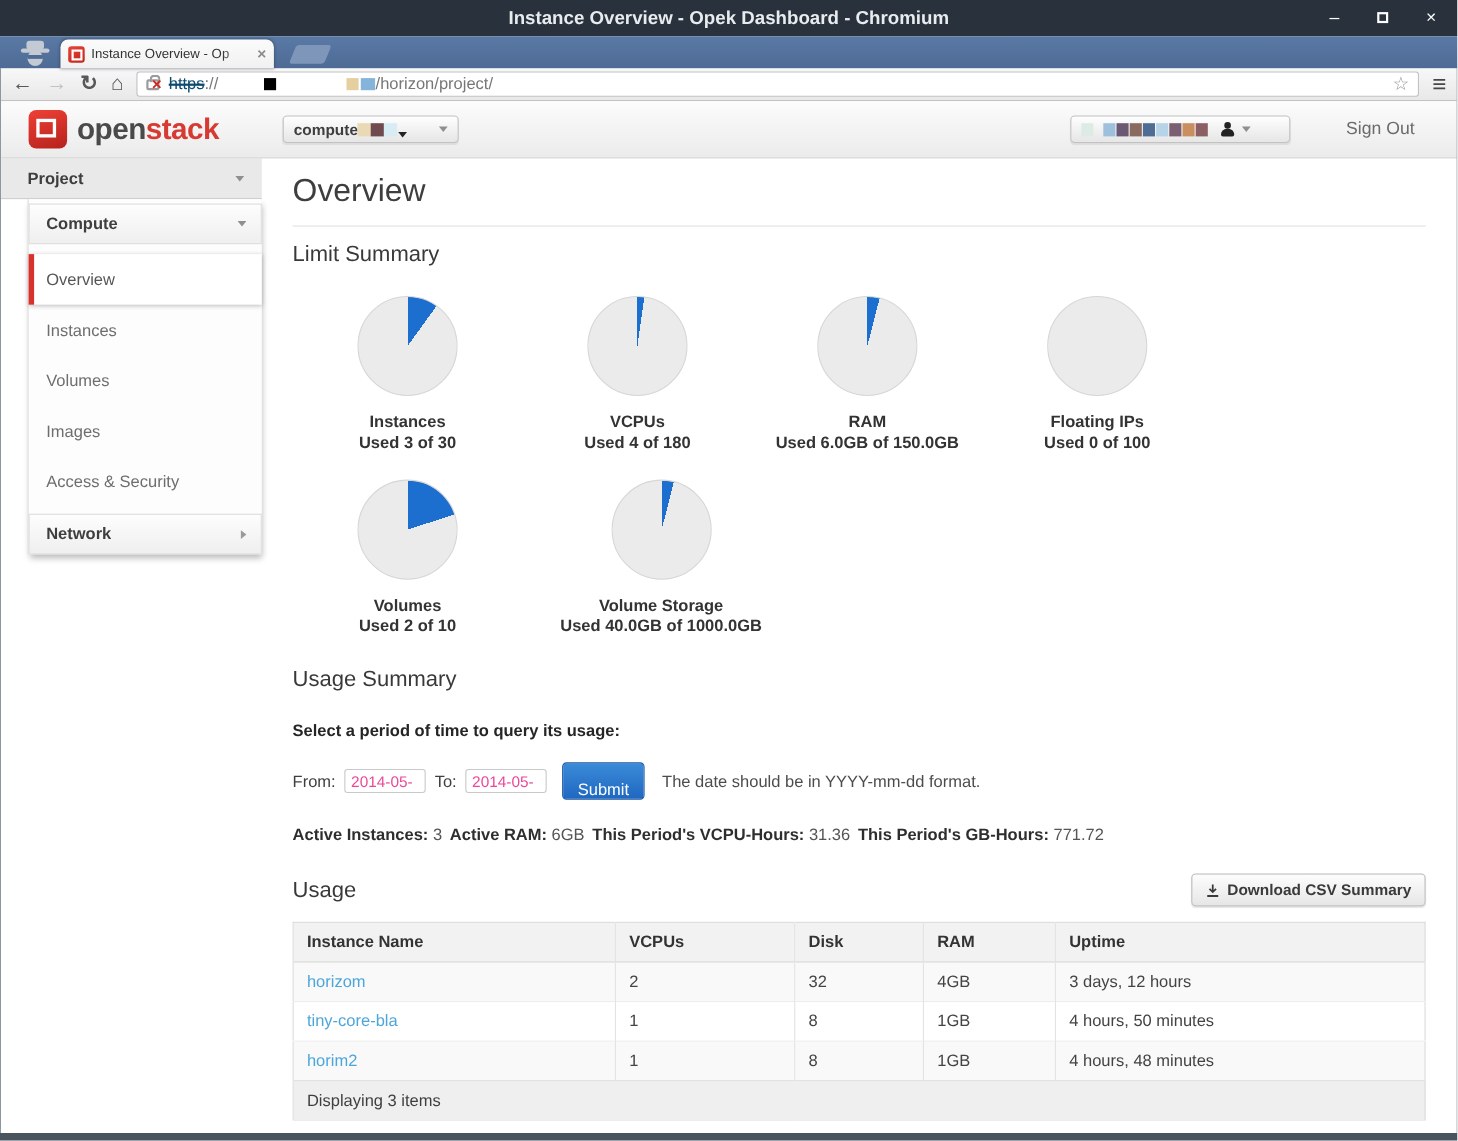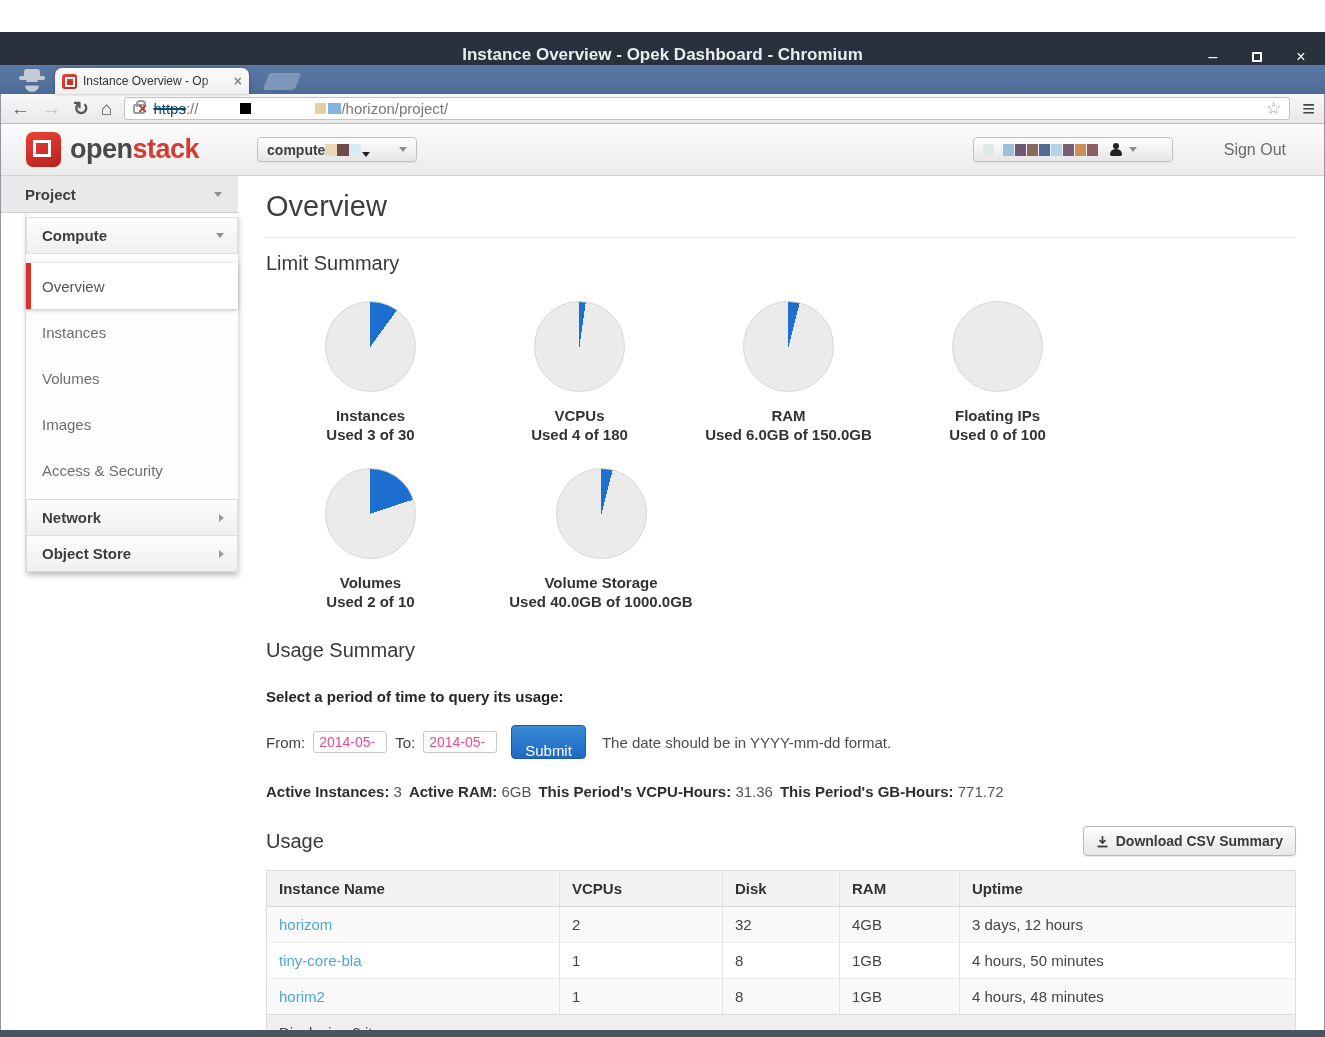--- a/index.html
+++ b/index.html
@@ -1,20 +1,20 @@
 <!DOCTYPE html>
 <html><head>
 <meta charset="utf-8">
 <style>
   * { box-sizing: border-box; margin: 0; padding: 0; }
   html,body { width:1325px; height:1037px; }
   body { font-family:"Liberation Sans", sans-serif; background:#fff; position:relative; overflow:hidden; }
 
   
-  .titlebar { height:33px; background:#28313c; position:relative; display:flex; align-items:flex-end;margin-top:32px; }
+  .titlebar { height:33px; background:#28313c; position:relative; display:flex; align-items:center; }
   .titlebar-title { position:absolute; left:50%; transform:translateX(-50%); color:#e9ecef; font-weight:bold; font-size:17px; white-space:nowrap; }
   .win-controls { margin-left:auto; display:flex; align-items:center; gap:28px; padding-right:16px; color:#fff; }
   .win-btn { color:#fff; font-size:16px; line-height:16px; width:16px; text-align:center; cursor:default; }
   .win-max-box { width:10px; height:10px; border:2px solid #fff; display:inline-block; }
 
   
   .tabstrip { height:29px; background:linear-gradient(#5a79a4,#4d6b95); position:relative; }
   .incognito { position:absolute; left:10px; top:2px; }
   .tab { position:absolute; left:55px; bottom:0; width:194px; height:26px; background:linear-gradient(#fbfbfb,#f1f1f1); border-radius:7px 7px 0 0; box-shadow:0 0 3px rgba(0,0,0,.35); display:flex; align-items:center; padding:0 7px; gap:6px; }
   .favicon { width:15px; height:15px; background:linear-gradient(150deg,#e8453a,#bf2318); border-radius:3px; position:relative; flex-shrink:0; }
@@ -218,24 +218,20 @@
               <span>Images</span>
             </div>
           <div class="nav-item">
               <span>Access &amp; Security</span>
             </div>
         </div>
         <div class="side-box">
           <span>Network</span>
           <span class="caret-right"></span>
         </div>
-        <div class="side-box">
-          <span>Object Store</span>
-          <span class="caret-right"></span>
-        </div>
       </div>
     </div>
 
     <div class="content">
       <div class="page-title">Overview</div>
 
       <div class="h2">Limit Summary</div>
       <div class="pies">
         <div class="pie-cell">
           <div class="pie" style="background: conic-gradient(rgb(28, 111, 206) 0deg, rgb(28, 111, 206) 10%, rgb(235, 235, 235) 10%, rgb(235, 235, 235) 100%);"></div>

